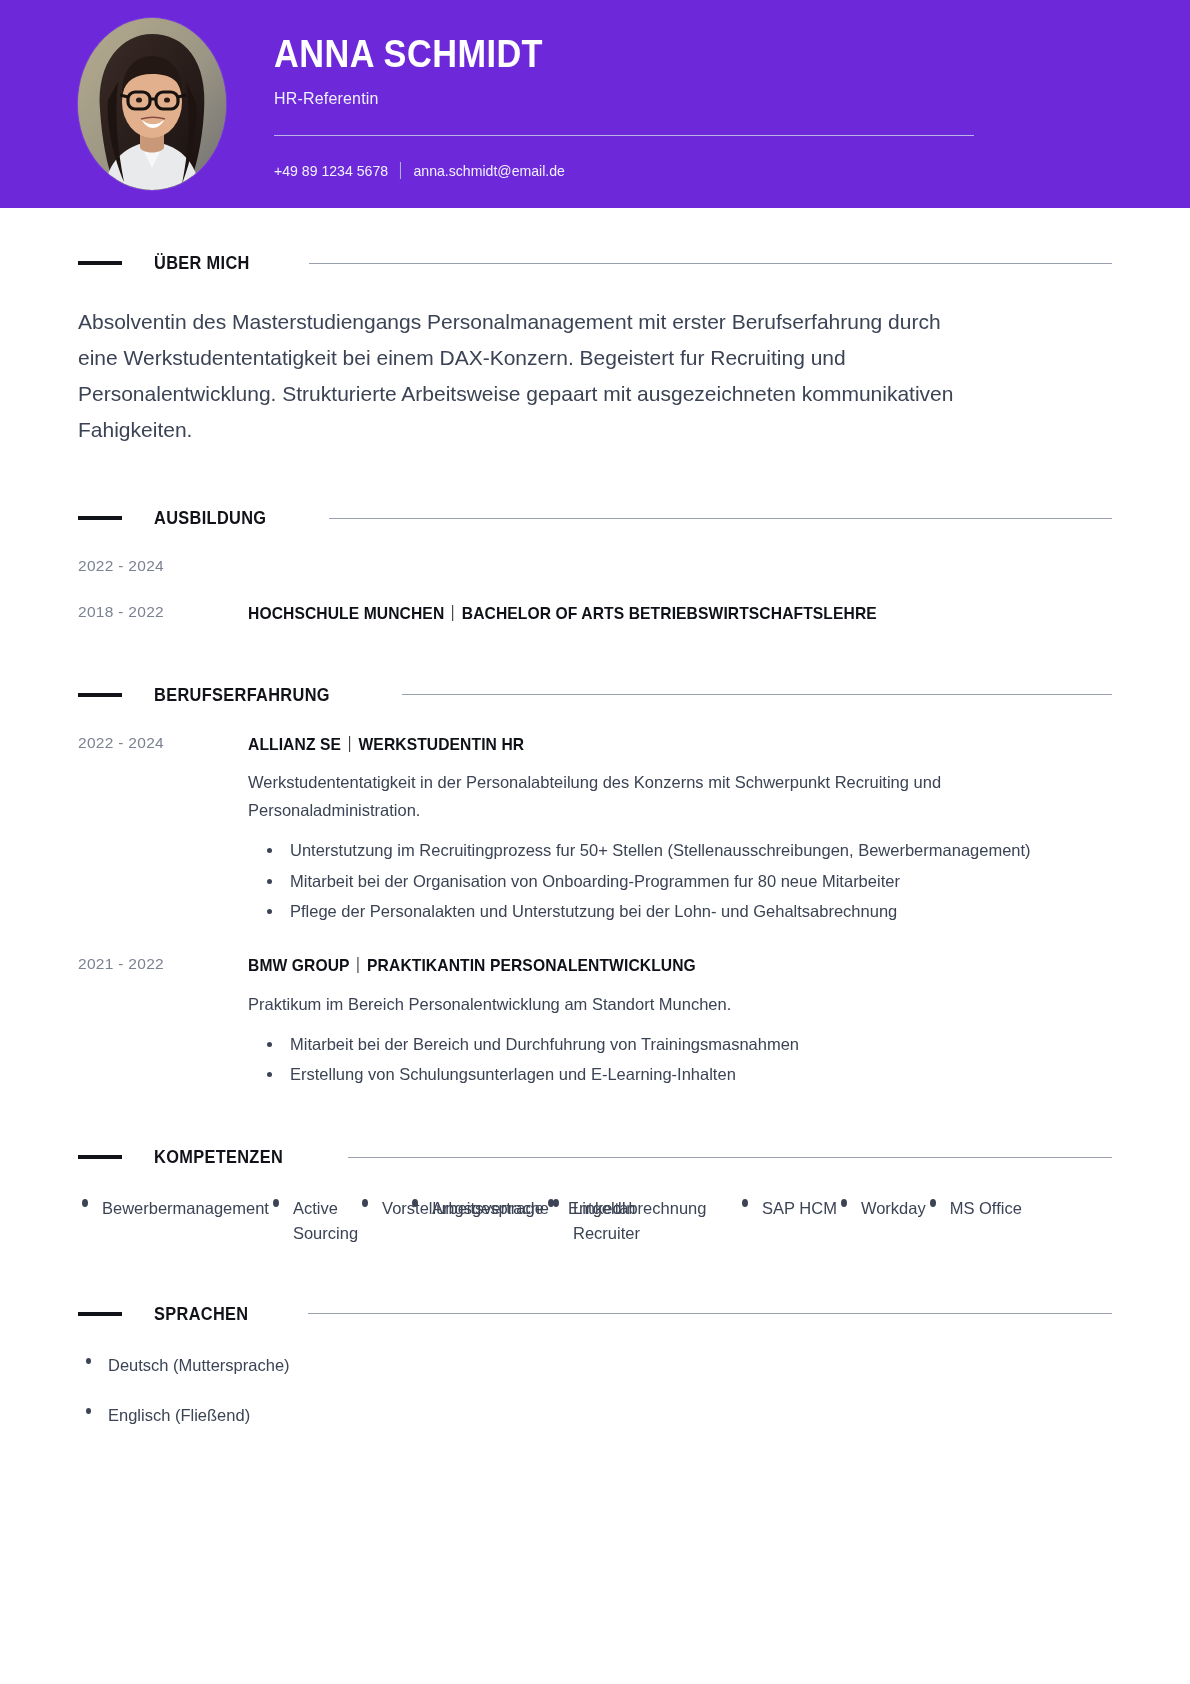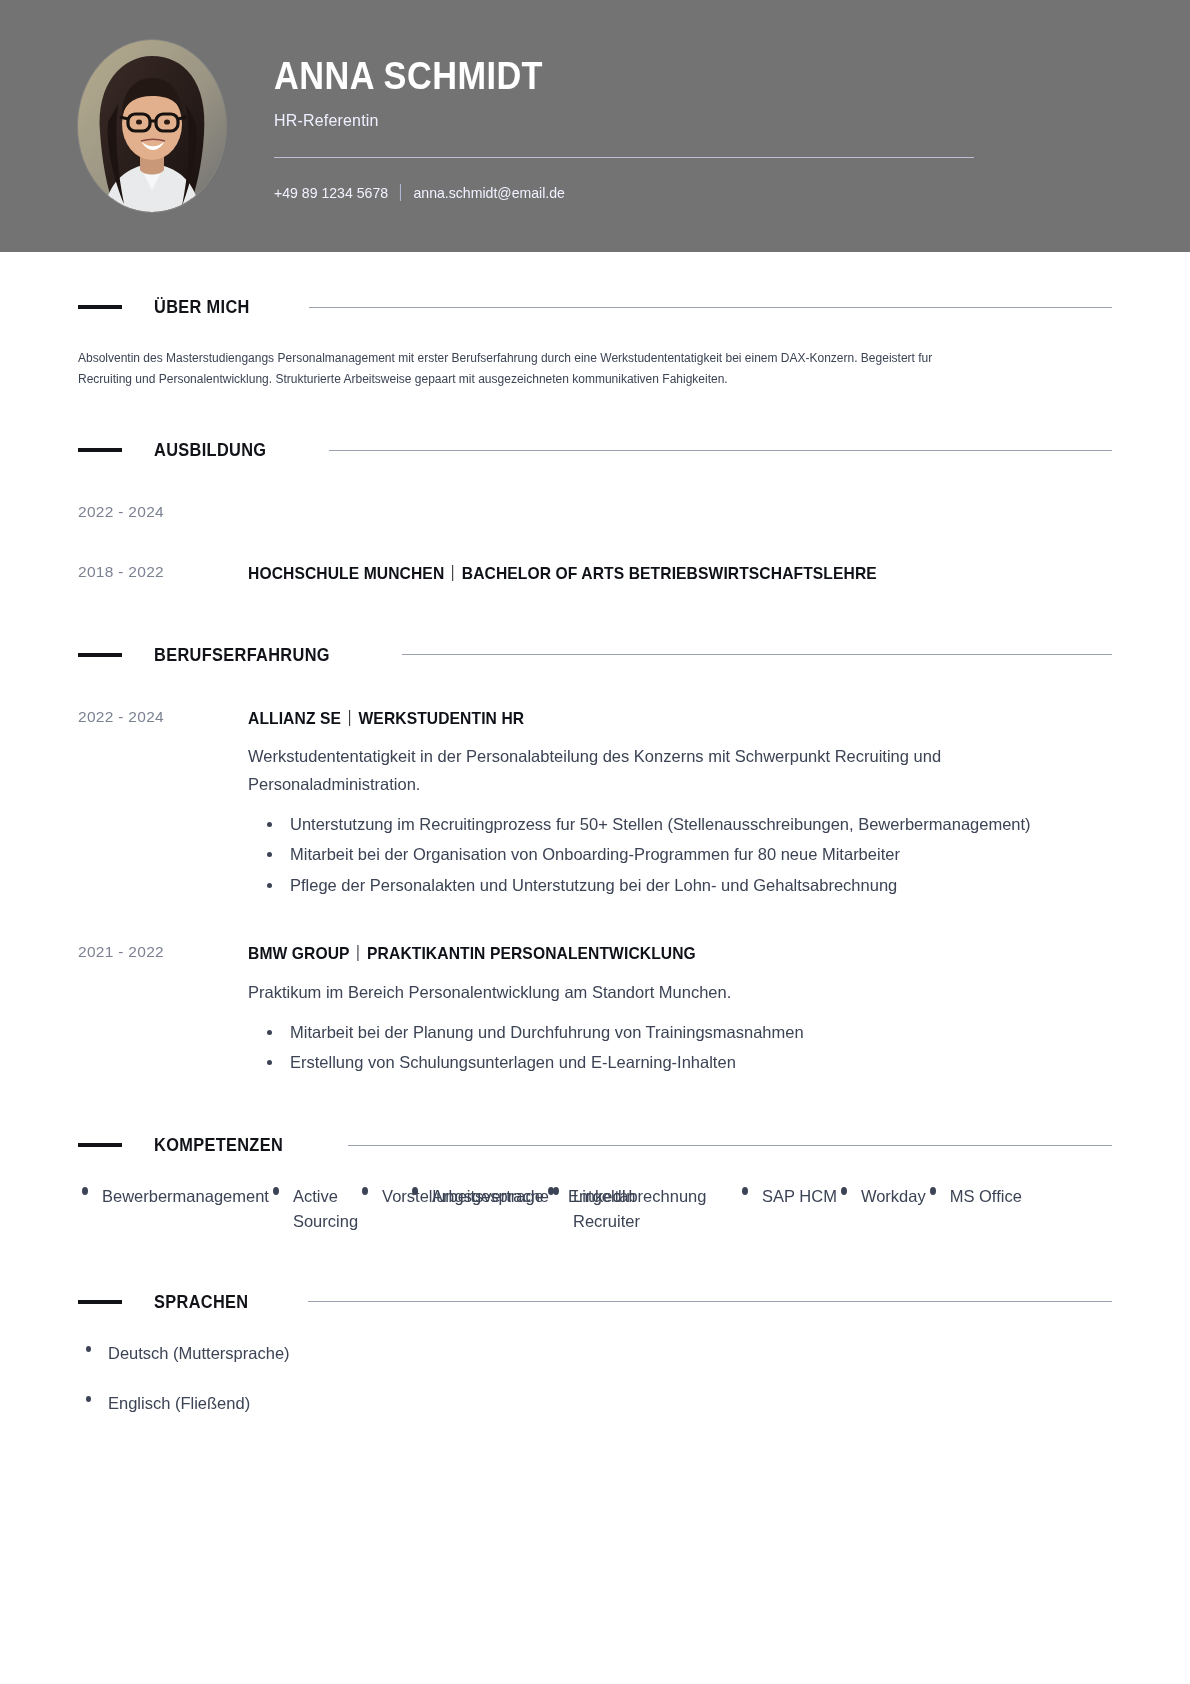--- a/index.html
+++ b/index.html
@@ -8,22 +8,22 @@
     background:#ffffff;
     font-family:"Liberation Sans", sans-serif;
     -webkit-font-smoothing:antialiased;
     overflow:hidden;
   }
   .page{position:relative;width:1190px;height:1684px;background:#fff;}
 
   
   .header{
     position:relative;
-    height:252px;
-    background:#737373;
+    height:208px;
+    background:#6d28d9;
     display:flex;align-items:center;
     padding-left:78px;
     box-sizing:border-box;
   }
   .avatar{
     width:148px;height:172px;
     border-radius:50%;
     overflow:hidden;
     flex:0 0 auto;
     position:relative;
@@ -83,26 +83,26 @@
     transform:scaleX(.86);transform-origin:left center;
     white-space:nowrap;
     margin-left:14px;
     flex:0 0 auto;
   }
   .sec-rule{
     height:1px;background:#9aa0ad;flex:1 1 auto;margin-left:26px;
   }
 
   .about{
-    font-size:12px;line-height:1.72;color:#3b4354;
+    font-size:21px;line-height:1.72;color:#3b4354;
     margin-top:30px;max-width:905px;
   }
 
   
-  .entry{display:flex;margin-top:40px;}
+  .entry{display:flex;margin-top:26px;}
   .entry-date{
     width:170px;flex:0 0 170px;
     font-size:15.5px;color:#7b8292;
     letter-spacing:.3px;
     padding-top:2px;
   }
   .entry-body{flex:1 1 auto;min-width:0;}
   .entry-title{
     font-size:17px;font-weight:bold;color:#0e1117;
     letter-spacing:.1px;
@@ -280,21 +280,21 @@
       </div>
 
       <div class="entry">
         <div class="entry-date">2021 - 2022</div>
         <div class="entry-body">
           <div class="entry-title">
             <span>BMW GROUP</span><span class="bar"></span><span>PRAKTIKANTIN PERSONALENTWICKLUNG</span>
           </div>
           <div class="entry-desc">Praktikum im Bereich Personalentwicklung am Standort Munchen.</div>
           <ul class="bullets">
-            <li>Mitarbeit bei der Planung und Durchfuhrung von Trainingsmasnahmen</li>
+            <li>Mitarbeit bei der Bereich und Durchfuhrung von Trainingsmasnahmen</li>
             <li>Erstellung von Schulungsunterlagen und E-Learning-Inhalten</li>
           </ul>
         </div>
       </div>
     </div>
 
     <div class="gap-l"></div>
     <div class="section">
       <div class="sec-head">
         <span class="sec-dash"></span>

